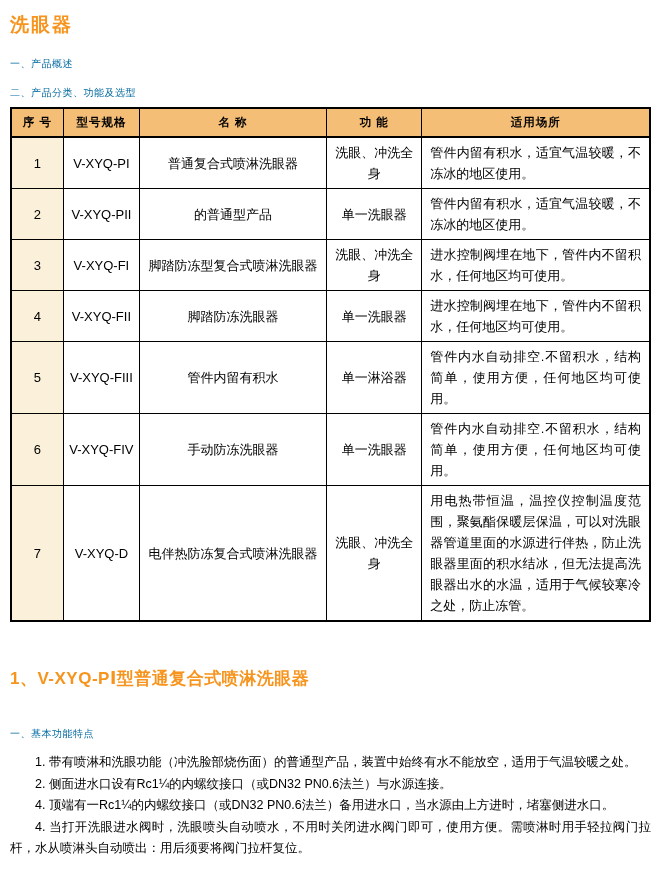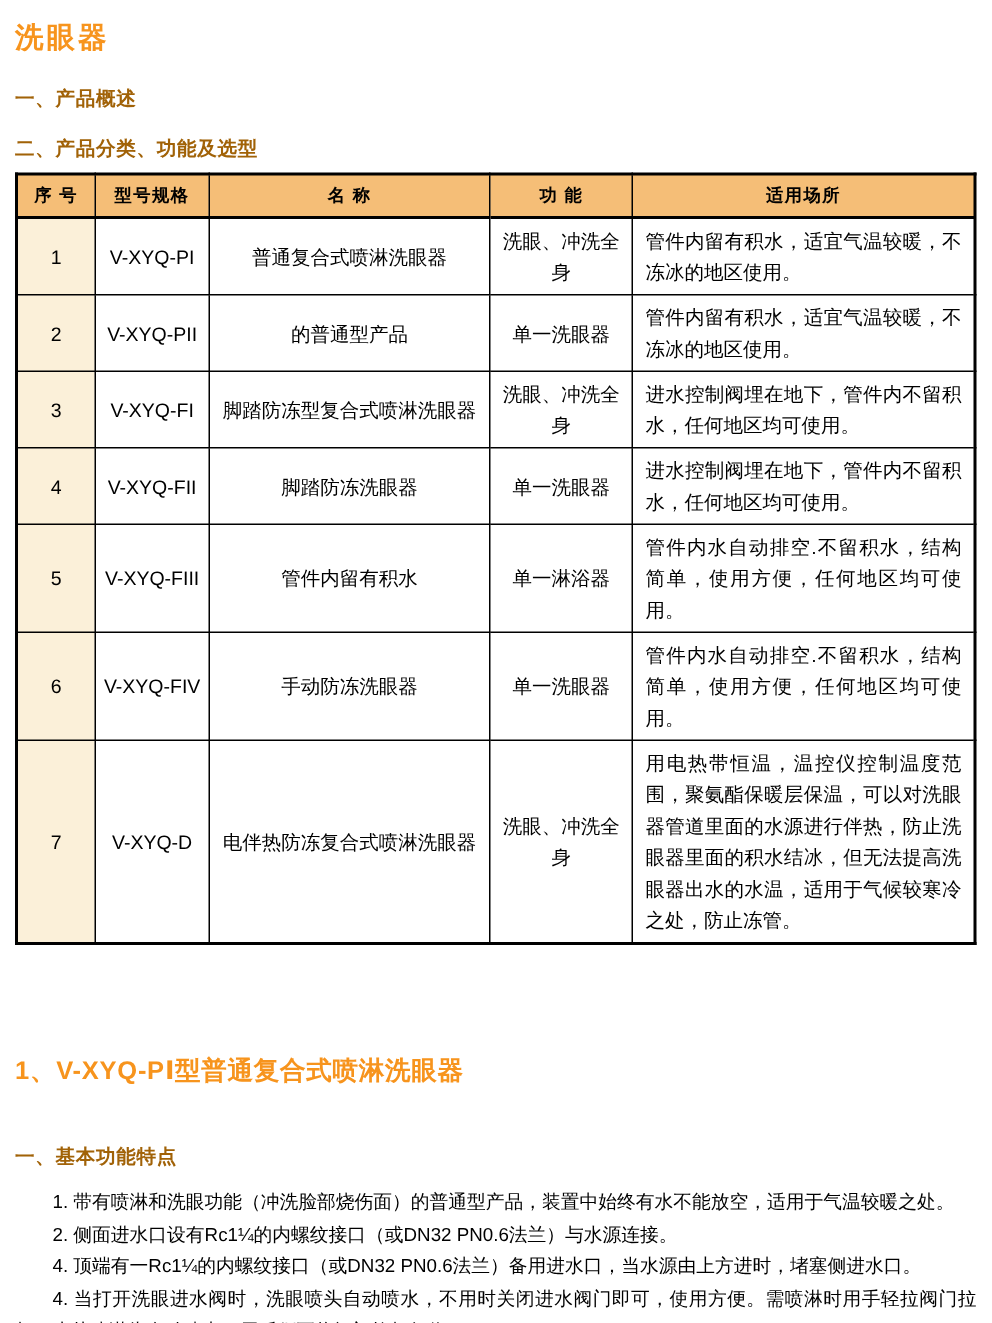--- a/index.html
+++ b/index.html
@@ -24,23 +24,23 @@
   .doc-title {
     text-align: left;
     color: var(--accent);
     font-size: 19px;
     font-weight: bold;
     padding-top: 12px;
     letter-spacing: 2px;
   }
 
   .sec-heading {
-    font-size: 13px;
-    font-weight: bold;
-    color: #a16207;
+    font-size: 10px;
+    font-weight: normal;
+    color: #0369a1;
     letter-spacing: 0.5px;
   }
   .overview-heading { margin-top: 19px; }
   .overview-para {
     margin-top: 6px;
     font-size: 12.5px;
     line-height: 22px;
     text-indent: 2em;
     color: #000;
     text-align: justify;
@@ -81,21 +81,21 @@
     padding: 4px 8px;
     text-align: justify;
   }
   .col-no    { width: 8.2%; }
   .col-model { width: 11.9%; }
   .col-name  { width: 29.3%; }
   .col-func  { width: 14.9%; }
   .col-place { width: 35.7%; }
 
   .product-heading {
-    margin-top: 72px;
+    margin-top: 45px;
     color: var(--accent);
     font-size: 17px;
     font-weight: bold;
     letter-spacing: 0.5px;
   }
   .features-heading { margin-top: 37px; }
   .features-list {
     margin-top: 11px;
   }
   .feature-item {

